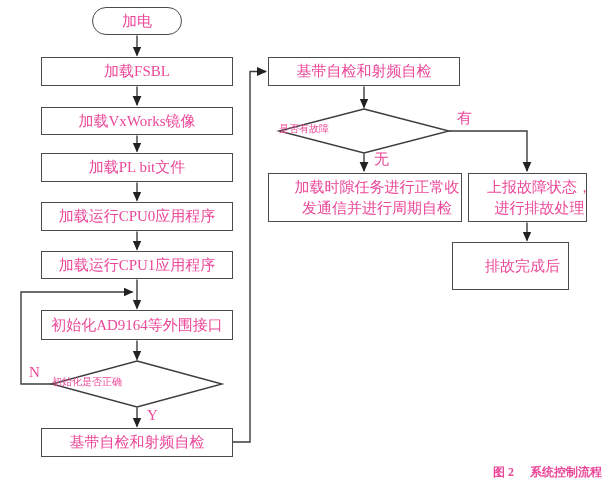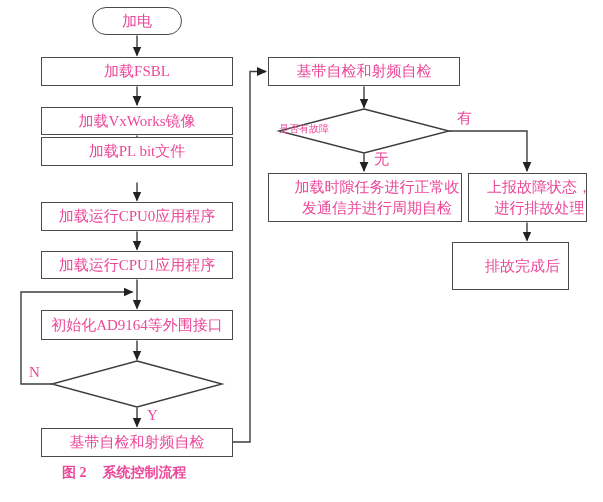--- a/index.html
+++ b/index.html
@@ -13,22 +13,22 @@
     display:flex;align-items:center;justify-content:center;
     font-size:15px;line-height:1;white-space:nowrap;z-index:2;
   }
   .stadium{border-radius:14px;}
   .twoline{flex-direction:column;line-height:21px;padding-left:24px;}
   .dtext{
     position:absolute;font-size:10px;text-align:left;z-index:3;white-space:nowrap;line-height:1;
   }
   .lbl{position:absolute;font-size:15px;z-index:3;line-height:1;}
   .caption{
-    position:absolute;left:62px;top:464px;width:540px;text-align:left;
-    font-weight:bold;font-size:14px;z-index:3;white-space:nowrap;
+    position:absolute;left:62px;top:464px;width:540px;text-align:right;
+    font-weight:bold;font-size:12px;z-index:3;white-space:nowrap;
   }
   .cap-gap{margin-left:16px;}
 </style>
 </head>
 <body>
 
 <div class="stage">
 
   <svg class="wires" width="603" height="502" viewBox="0 0 603 502">
     <defs>
@@ -55,28 +55,29 @@
     <polygon points="137,361 222,384 137,407 52,384" fill="#ffffff" stroke="#3d3d3d" stroke-width="1.4"></polygon>
     <polygon points="364,109 449,131 364,153 279,131" fill="#ffffff" stroke="#3d3d3d" stroke-width="1.4"></polygon>
   </svg>
 
   <div class="node stadium" style="left:92px;top:7px;width:90px;height:28px">加电</div>
 
   <div class="node" style="left:41px;top:57px;width:192px;height:29px">加载FSBL</div>
 
   <div class="node" style="left:41px;top:107px;width:192px;height:28px">加载VxWorks镜像</div>
 
-  <div class="node" style="left:41px;top:137px;width:192px;height:29px">加载PL bit文件</div>
+  <div class="node" style="left:41px;top:153px;width:192px;height:29px">加载PL bit文件</div>
 
   <div class="node" style="left:41px;top:202px;width:192px;height:29px">加载运行CPU0应用程序</div>
 
   <div class="node" style="left:41px;top:251px;width:192px;height:28px">加载运行CPU1应用程序</div>
 
   <div class="node" style="left:41px;top:310px;width:192px;height:30px">初始化AD9164等外围接口</div>
 
+  <div class="dtext" style="left:52px;top:377px;width:170px">初始化是否正确</div>
 
   <div class="node" style="left:41px;top:428px;width:192px;height:29px">基带自检和射频自检</div>
 
   <span class="lbl" style="left:29px;top:365px">N</span>
   <span class="lbl" style="left:147px;top:408px">Y</span>
   <span class="lbl" style="left:457px;top:111px">有</span>
   <span class="lbl" style="left:374px;top:152px">无</span>
 
   <div class="node" style="left:268px;top:57px;width:192px;height:29px">基带自检和射频自检</div>
 

